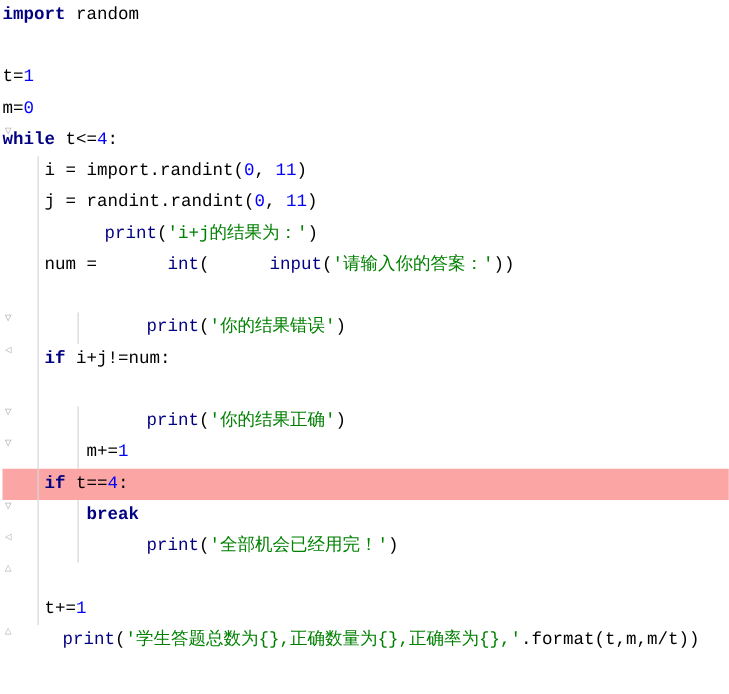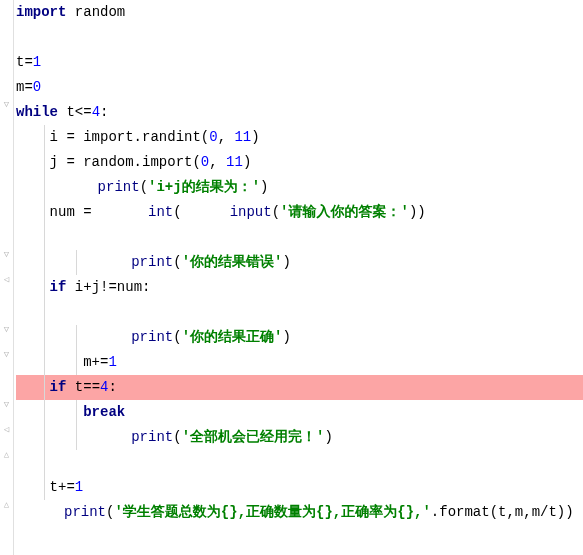--- a/index.html
+++ b/index.html
@@ -8,20 +8,21 @@
     font-size: 14px;
     background: #ffffff;
     width: 583px;
     height: 555px;
     overflow: hidden;
     position: relative;
   }
   .editor {
     display: flex;
     height: 100%;
+    flex-direction: column;
   }
   .gutter {
     width: 14px;
     background: #ffffff;
     border-right: 1px solid #e0e0e0;
     flex-shrink: 0;
     position: relative;
   }
   .gutter-icon {
     position: absolute;
@@ -52,21 +53,21 @@
   }
   .guide {
     position: absolute;
     top: 0;
     bottom: 0;
     width: 1px;
     background: #d8d8d8;
   }
   .kw { color: #000080; font-weight: bold; }
   .num { color: #0000ff; }
-  .str { color: #008000; font-weight: bold; }
+  .str { color: #008000; font-weight: normal; }
   .builtin { color: #000080; margin-left: 48px; }
 </style>
 </head>
 <body>
 
 <div class="editor">
   <div class="gutter">
   <div class="gutter-icon fold-open" style="top: 100px;"></div>
       <div class="gutter-icon fold-open" style="top: 250px;"></div>
       <div class="gutter-icon fold-chev" style="top: 275px;"></div>
@@ -84,21 +85,21 @@
     <div class="line"></div>
 
     <div class="line"><span>t=</span><span class="num">1</span></div>
 
     <div class="line"><span>m=</span><span class="num">0</span></div>
 
     <div class="line"><span class="kw">while</span><span> t&lt;=</span><span class="num">4</span><span>:</span></div>
 
     <div class="line"><span class="guide" style="left:28px"></span><span>    i = import.randint(</span><span class="num">0</span><span>, </span><span class="num">11</span><span>)</span></div>
 
-    <div class="line"><span class="guide" style="left:28px"></span><span>    j = random.import(</span><span class="num">0</span><span>, </span><span class="num">11</span><span>)</span></div>
+    <div class="line"><span class="guide" style="left:28px"></span><span>    j = randint.randint(</span><span class="num">0</span><span>, </span><span class="num">11</span><span>)</span></div>
 
     <div class="line"><span class="guide" style="left:28px"></span><span>    </span><span class="builtin">print</span><span>(</span><span class="str">'i+j的结果为：'</span><span>)</span></div>
 
     <div class="line"><span class="guide" style="left:28px"></span><span>    num = </span><span class="builtin">int</span><span>(</span><span class="builtin">input</span><span>(</span><span class="str">'请输入你的答案：'</span><span>))</span></div>
 
     <div class="line"><span class="guide" style="left:28px"></span></div>
 
     <div class="line"><span class="guide" style="left:28px"></span><span class="guide" style="left:60px"></span><span>        </span><span class="builtin">print</span><span>(</span><span class="str">'你的结果错误'</span><span>)</span></div>
 
     <div class="line"><span class="guide" style="left:28px"></span><span>    </span><span class="kw">if</span><span> i+j!=num:</span></div>

